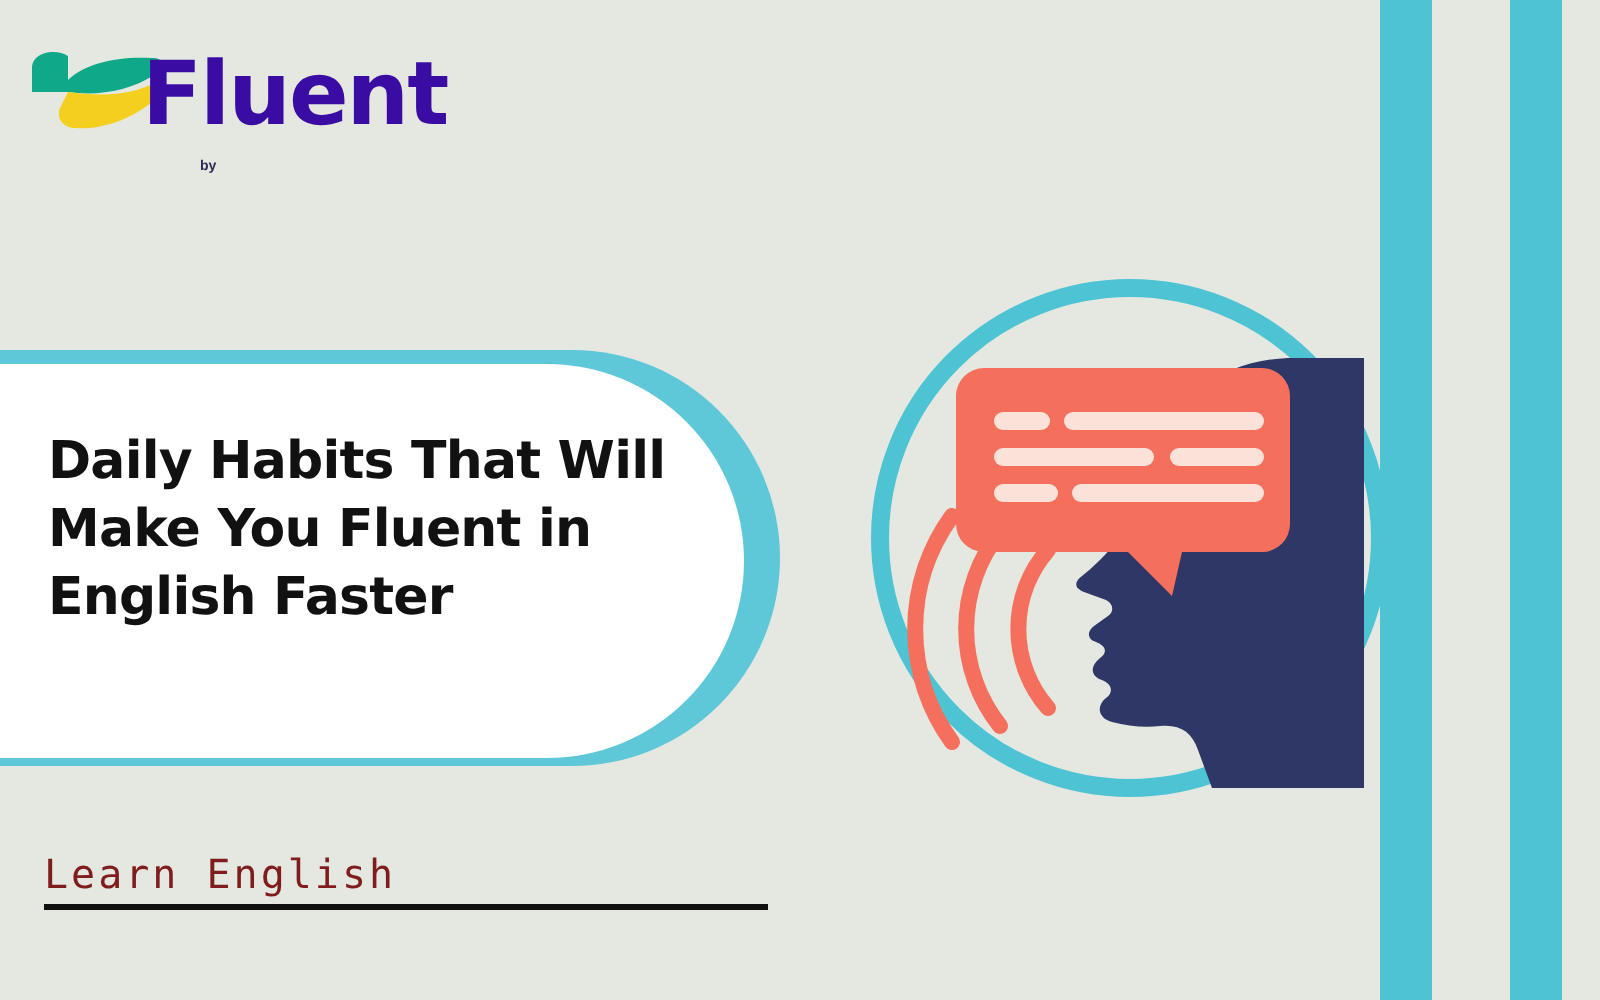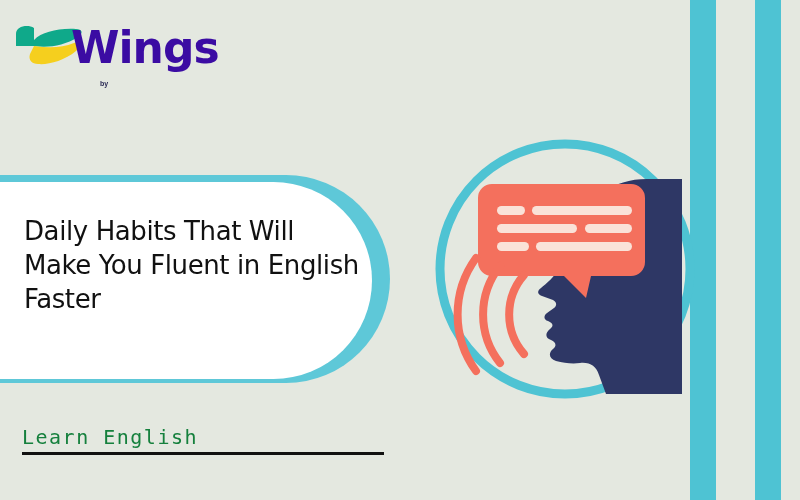--- a/index.html
+++ b/index.html
@@ -46,31 +46,31 @@
   #headline-card {
     position:absolute; left:-60px; top:182px;
     width:432px; height:197px;
     background:#ffffff;
     border-top-right-radius:99px; border-bottom-right-radius:99px;
   }
   #headline-text {
     position:absolute; left:24px; top:215px;
     width:340px;
     font-family:"DejaVu Sans", sans-serif;
-    font-size:26px; font-weight:normal; line-height:1.30;
+    font-size:26px; font-weight:bold; line-height:1.30;
     color:#111111; letter-spacing:-.4px;
   }
 
   
   #footer {
     position:absolute; left:22px; top:425px; width:362px;
   }
   #footer-label {
     font-family:"DejaVu Sans Mono", monospace;
-    font-size:20px; color:#15803d; letter-spacing:1.5px;
+    font-size:20px; color:#7f1d1d; letter-spacing:1.5px;
     padding-bottom:3px;
   }
   #footer-rule { height:3px; background:#111; width:362px; }
 
   
   #illustration { position:absolute; left:420px; top:132px; width:300px; height:280px; }
   #illustration svg { display:block; }
 </style>
 </head>
 <body>
@@ -78,21 +78,21 @@
 <div class="vbar" id="vbar-1"></div>
 <div class="vbar" id="vbar-2"></div>
 
 <div id="logo">
 
   <svg id="logo-swoosh" viewBox="0 0 72 46">
     <path d="M2 10 C2 2, 14 0, 20 4 L20 16 C28 8, 44 4, 62 5 C68 5, 70 9, 64 13 C50 22, 34 24, 20 22 L2 22 Z" fill="#0fa98a"></path>
     <path d="M20 22 C34 24, 48 24, 60 19 C66 17, 68 22, 62 27 C50 37, 34 41, 24 40 C18 40, 14 36, 16 30 Z" fill="#f5cf1e"></path>
   </svg>
 
-  <div id="logo-wordmark">Wings</div>
+  <div id="logo-wordmark">Fluent</div>
 
   <div id="logo-by">by</div>
 
 </div>
 
 <div id="headline-shadow"></div>
 <div id="headline-card"></div>
 <div id="headline-text">Daily Habits That Will Make You Fluent in English Faster</div>
 
 <div id="footer">

